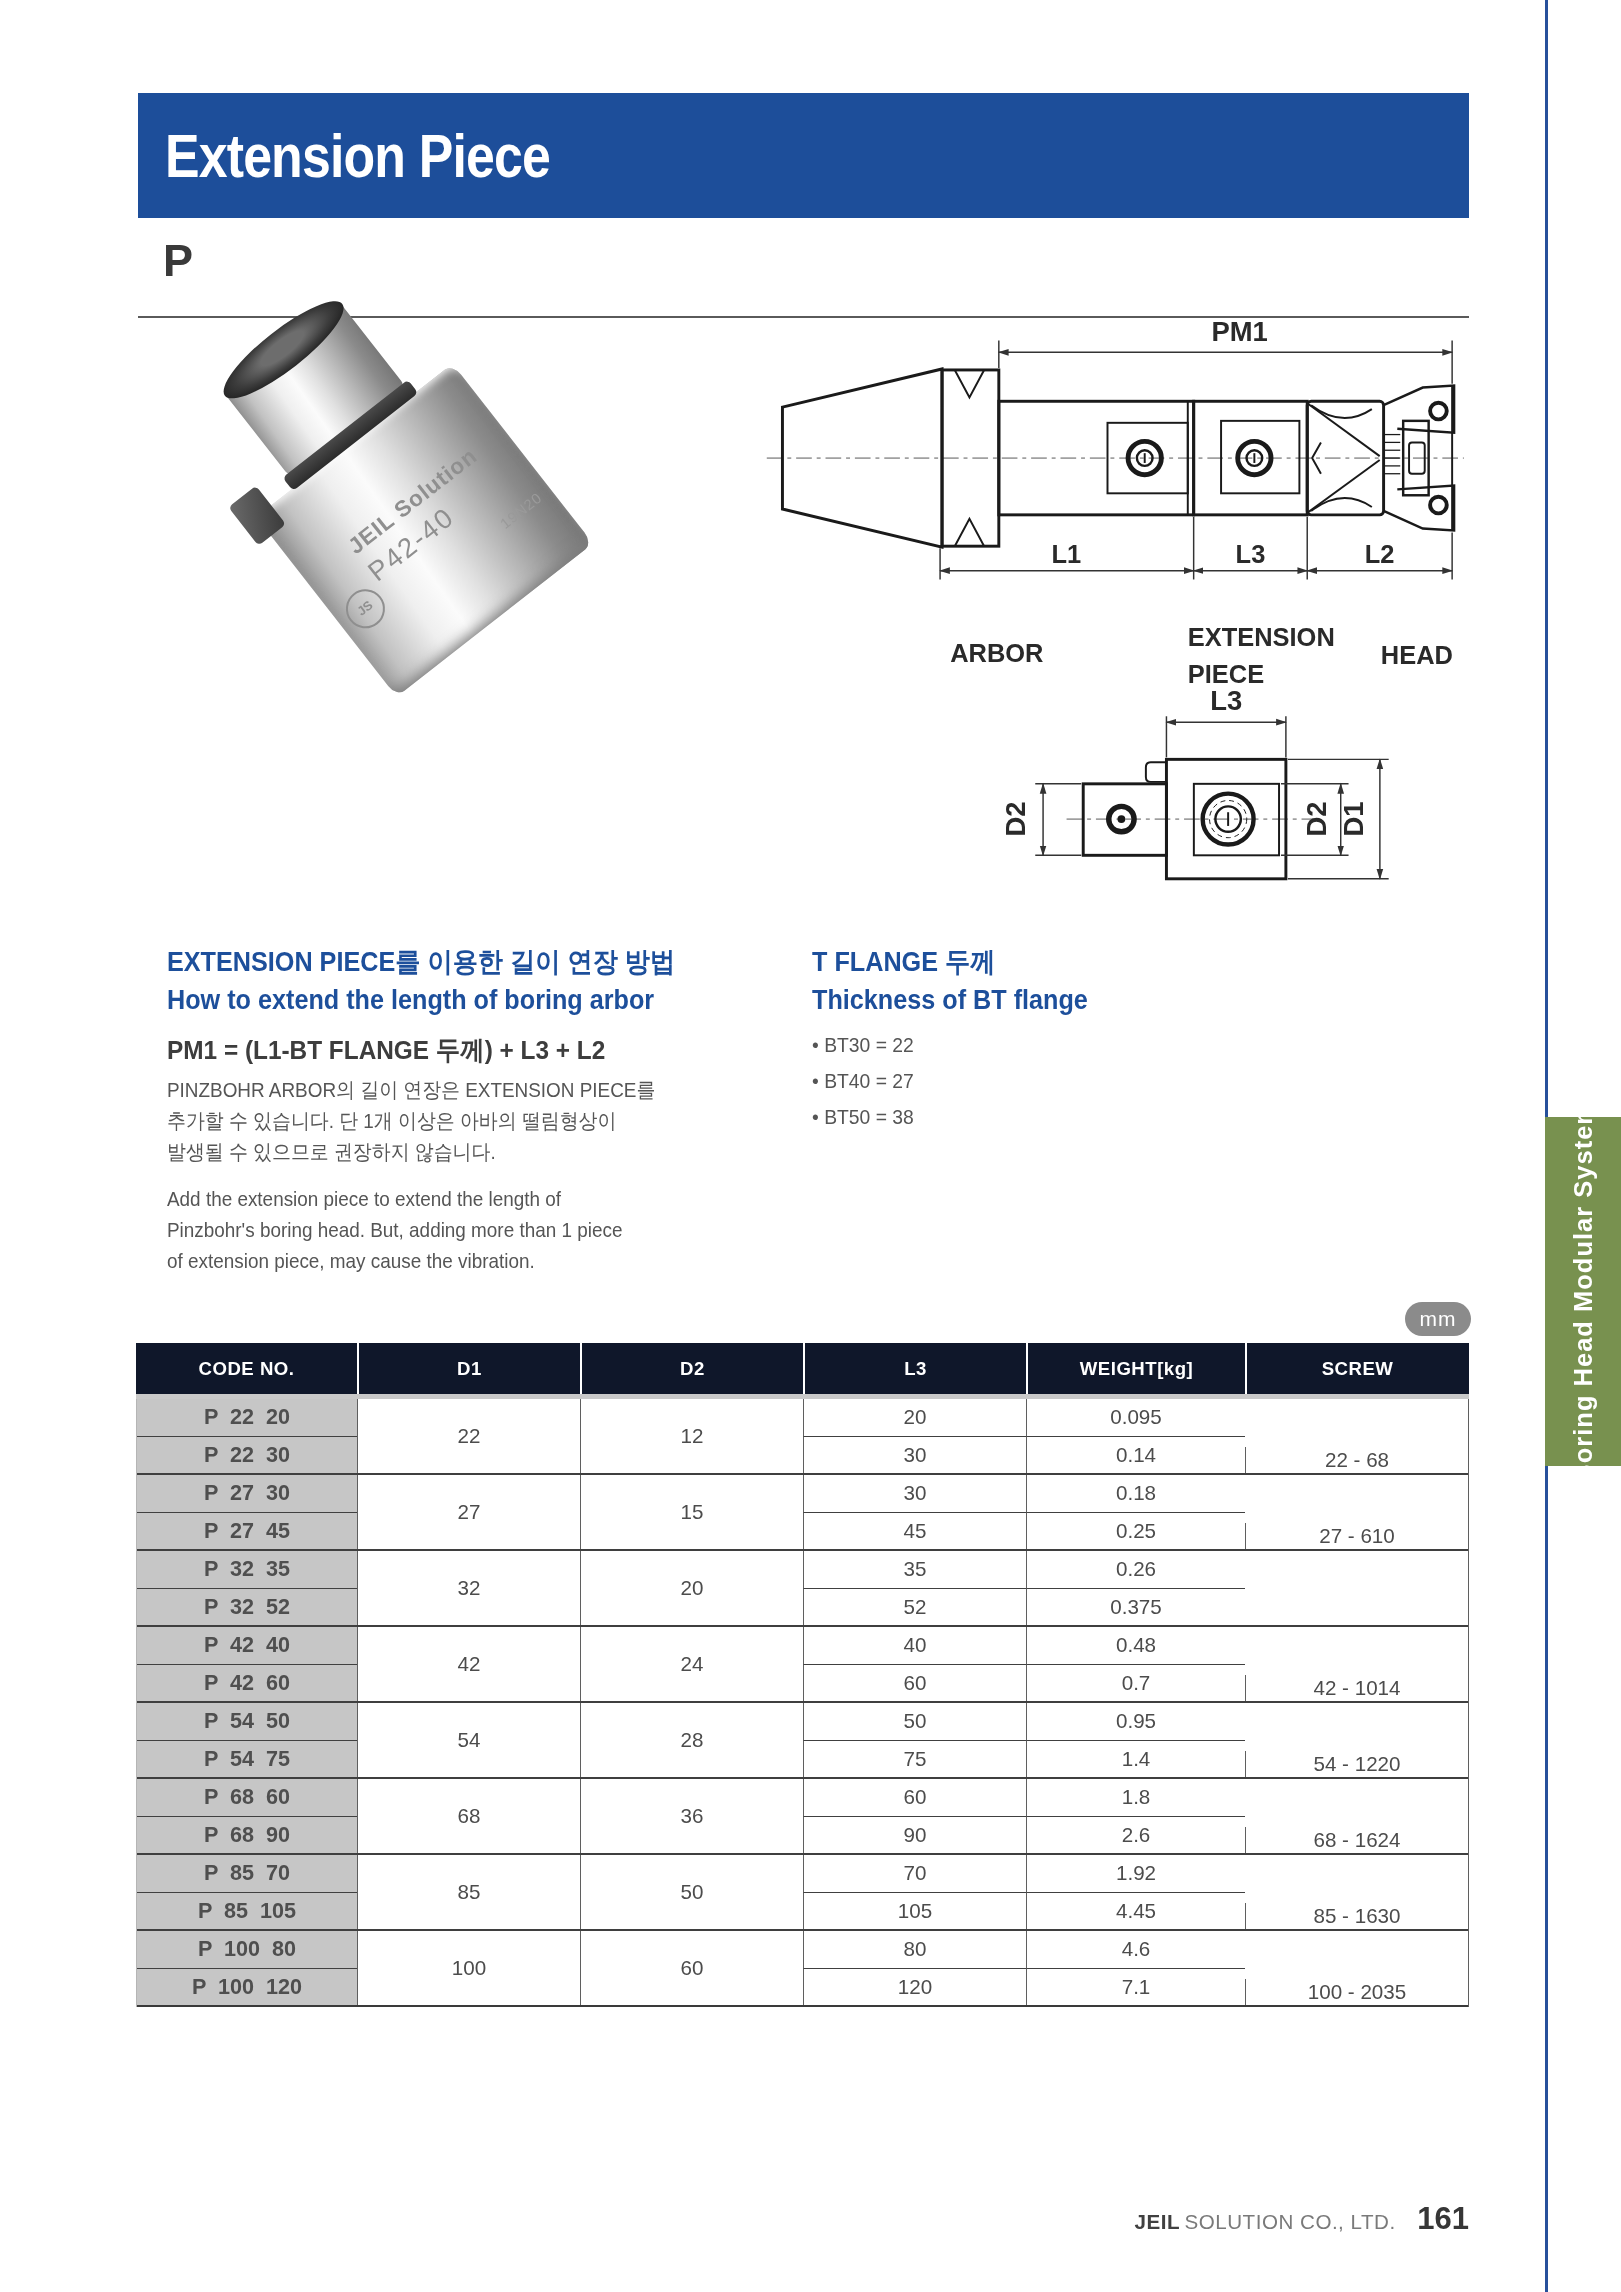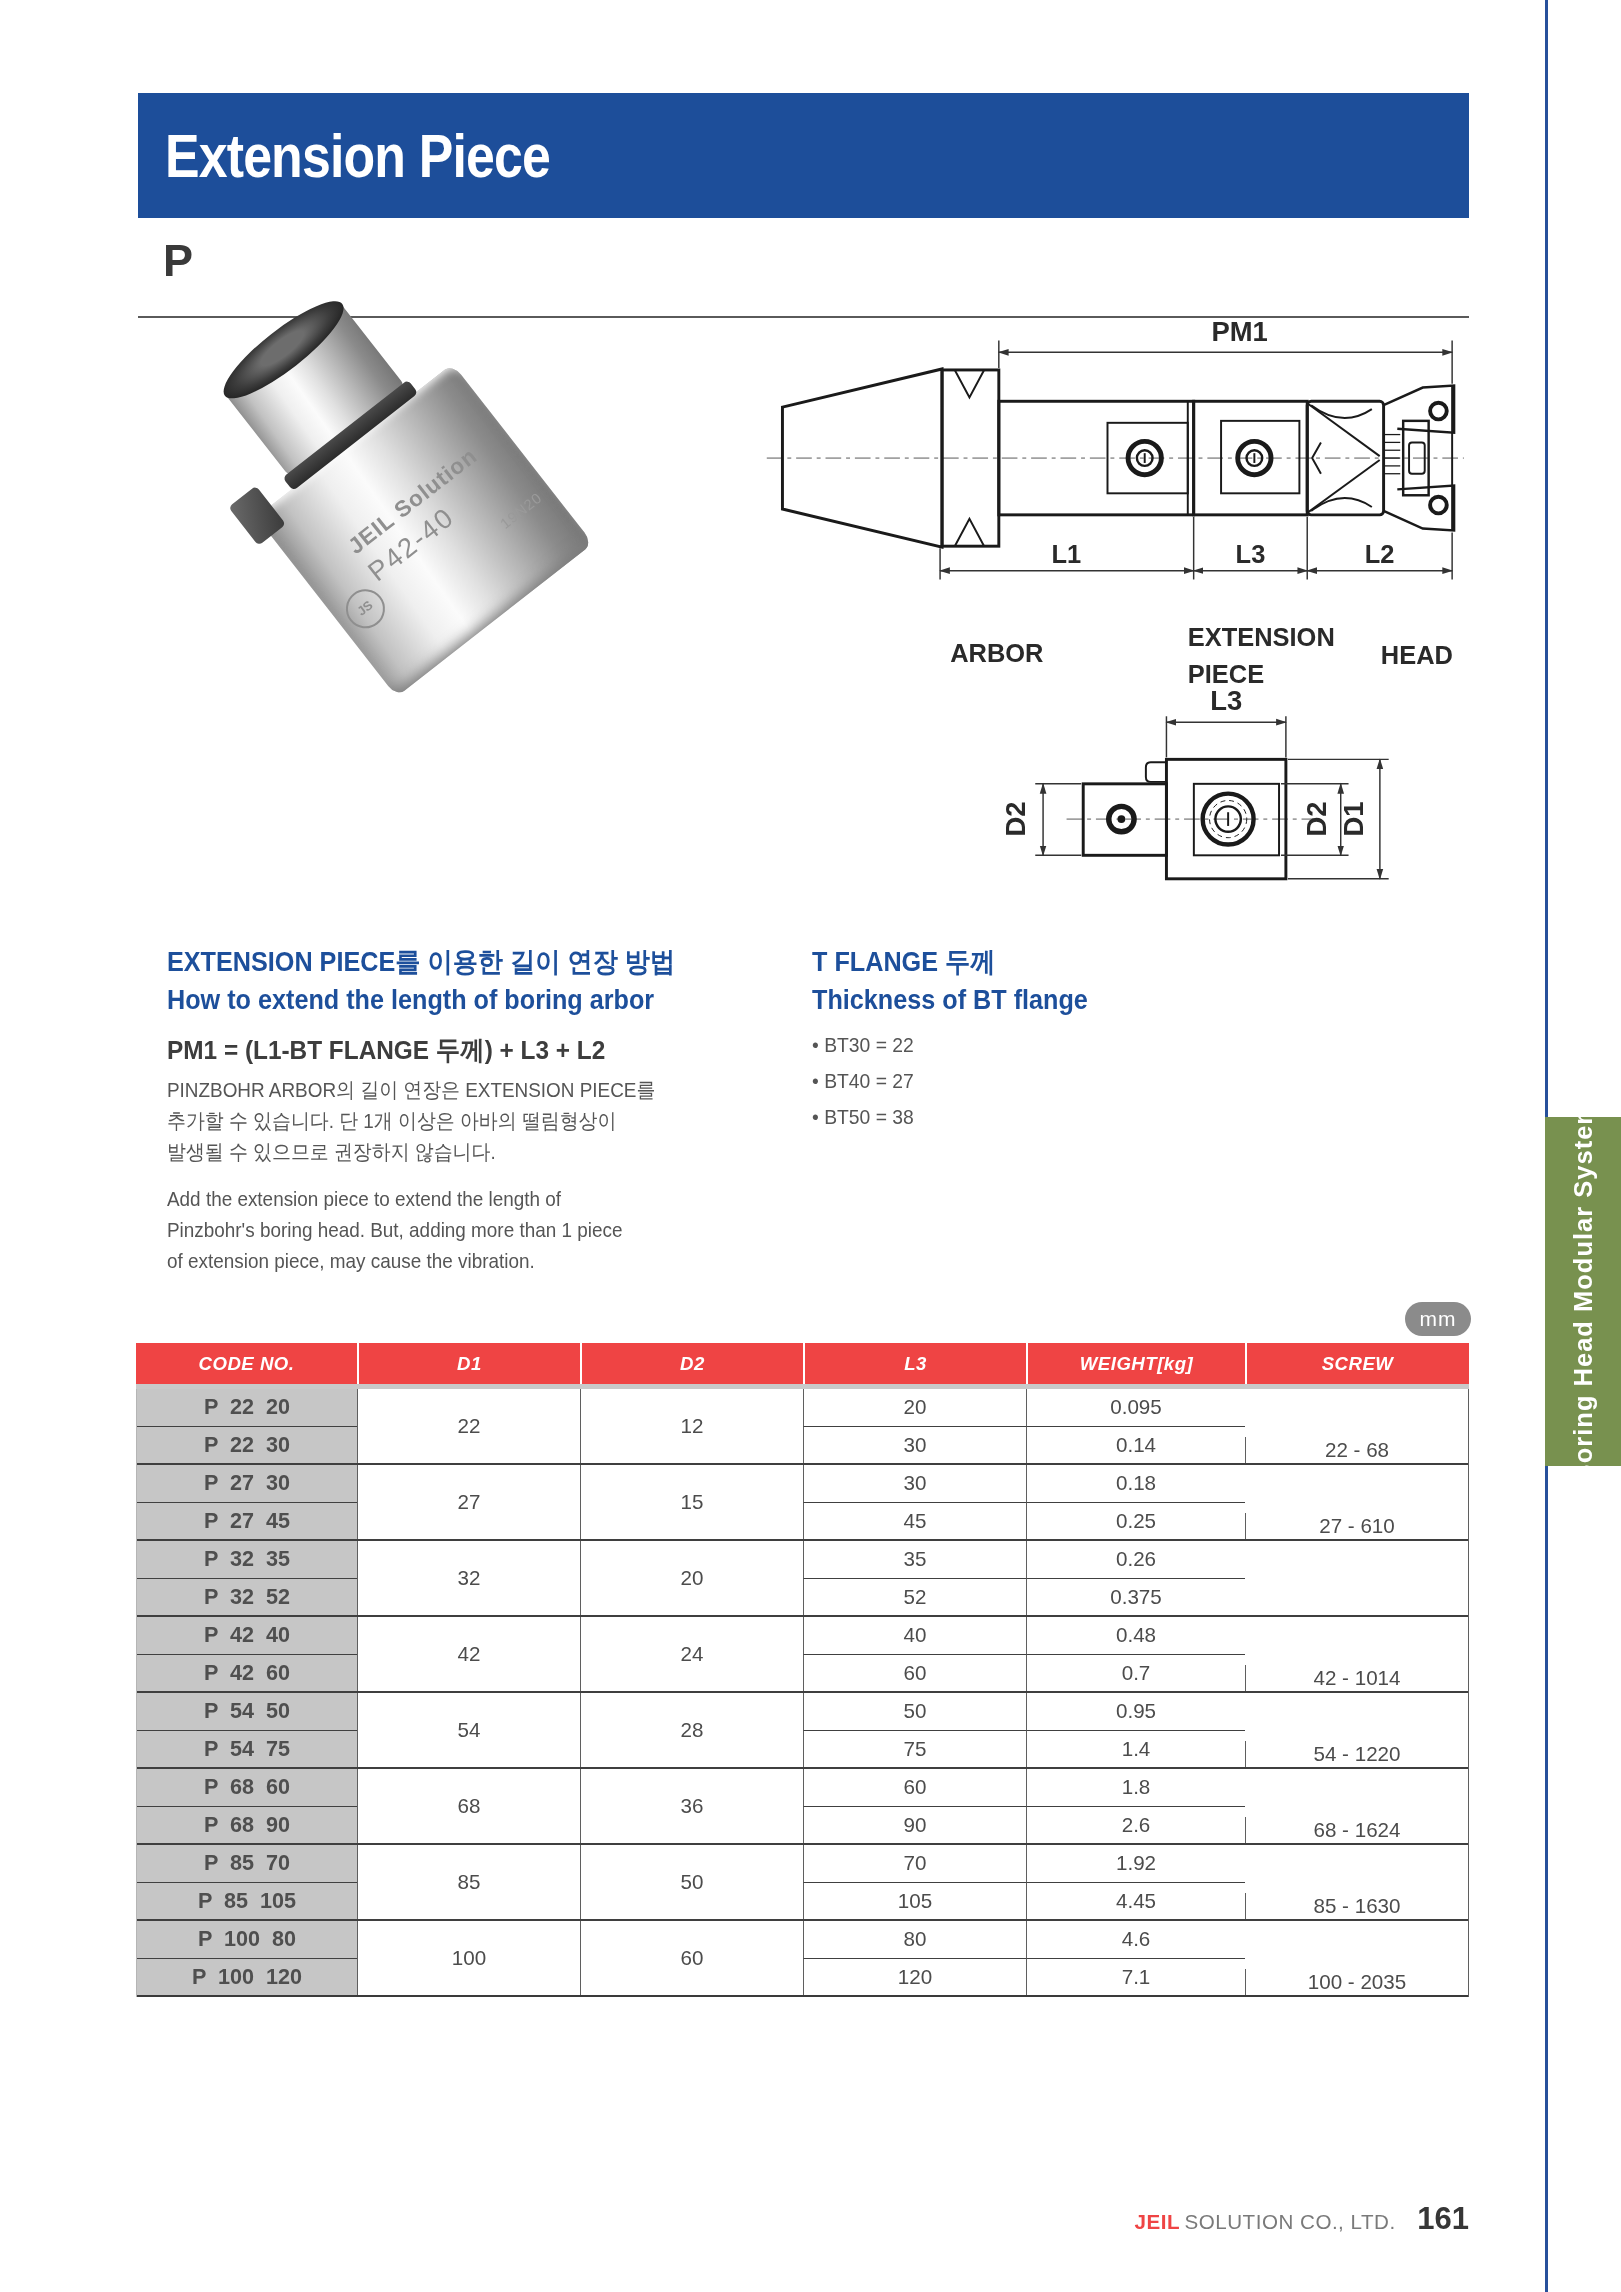--- a/index.html
+++ b/index.html
@@ -36,21 +36,21 @@
   .formula{color:#3d3d3d;font-size:26.5px;font-weight:bold;transform:scale(.92,1);transform-origin:left top;white-space:nowrap;}
   .para{color:#555;font-size:21px;line-height:31px;transform:scale(.9,1);transform-origin:left top;white-space:nowrap;}
   .bullets{color:#555;font-size:21px;line-height:36px;transform:scale(.92,1);transform-origin:left top;}
   .bullets div::before{content:"\2022  ";color:#555;}
 
   
   .mm-badge{left:1405px;top:1302px;width:66px;height:34px;border-radius:17.6px;background:#8b8b8b;color:#fff;font-size:21px;display:flex;align-items:center;justify-content:center;letter-spacing:1px;}
 
   
   .spec-table{left:136px;top:1343px;width:1333px;}
-  .thead{display:grid;grid-template-columns:221px 223px 223px 223px 219px 223px;height:41px;background:#ef4444;font-style:italic;}
+  .thead{display:grid;grid-template-columns:221px 223px 223px 223px 219px 223px;height:51px;background:#0f172a;}
   .th{display:flex;align-items:center;justify-content:center;color:#fff;font-weight:bold;font-size:18.6px;letter-spacing:0.5px;}
   .th + .th{border-left:2px solid #fff;}
   .tstrip{height:4.9px;background:#c9c9c9;}
   .tbody{border-right:1px solid #5f5f5f;border-left:1px solid #b5b5b5;}
   .tgroup{display:grid;grid-template-columns:220px 223px 223px 223px 219px 223px;grid-auto-rows:37px;border-bottom:2px solid #3f3f3f;}
   .tgroup:last-child{border-bottom:2.9px solid #3a3a3a;}
   .tc{display:flex;align-items:center;justify-content:center;font-size:20.6px;color:#4c4c4c;}
   .code{background:#c6c6c6;font-weight:bold;font-size:21.6px;color:#4f4f4f;white-space:pre;}
   .c1r1{grid-row:1;grid-column:1;}
   .c1r2{grid-row:2;grid-column:1;}
@@ -59,21 +59,21 @@
   .c4r1{grid-row:1;grid-column:4;}
   .c4r2{grid-row:2;grid-column:4;}
   .c5r1{grid-row:1;grid-column:5;}
   .c5r2{grid-row:2;grid-column:5;}
   .c6{grid-row:1/span 2;grid-column:6;margin-top:48px;}
   .vl{border-left:1px solid #5f5f5f;}
   .divt{border-top:1px solid #404040;}
 
   
   .footer{left:0;top:2201px;width:1469px;display:flex;justify-content:flex-end;align-items:baseline;}
-  .footer .brand-bold{font-size:20.6px;font-weight:bold;color:#ef4444;letter-spacing:0.5px;}
+  .footer .brand-bold{font-size:20.6px;font-weight:bold;color:#404040;letter-spacing:0.5px;}
   .footer .brand-rest{font-size:20.6px;color:#7a7a7a;letter-spacing:0.5px;}
   .footer .pageno{font-size:31px;font-weight:bold;color:#363636;margin-left:21.6px;}
 
   svg text{font-family:"Liberation Sans",sans-serif;}
 </style>
 </head>
 <body>
 
 <div class="abs edge-rule"></div>
 <div class="abs side-tab">

